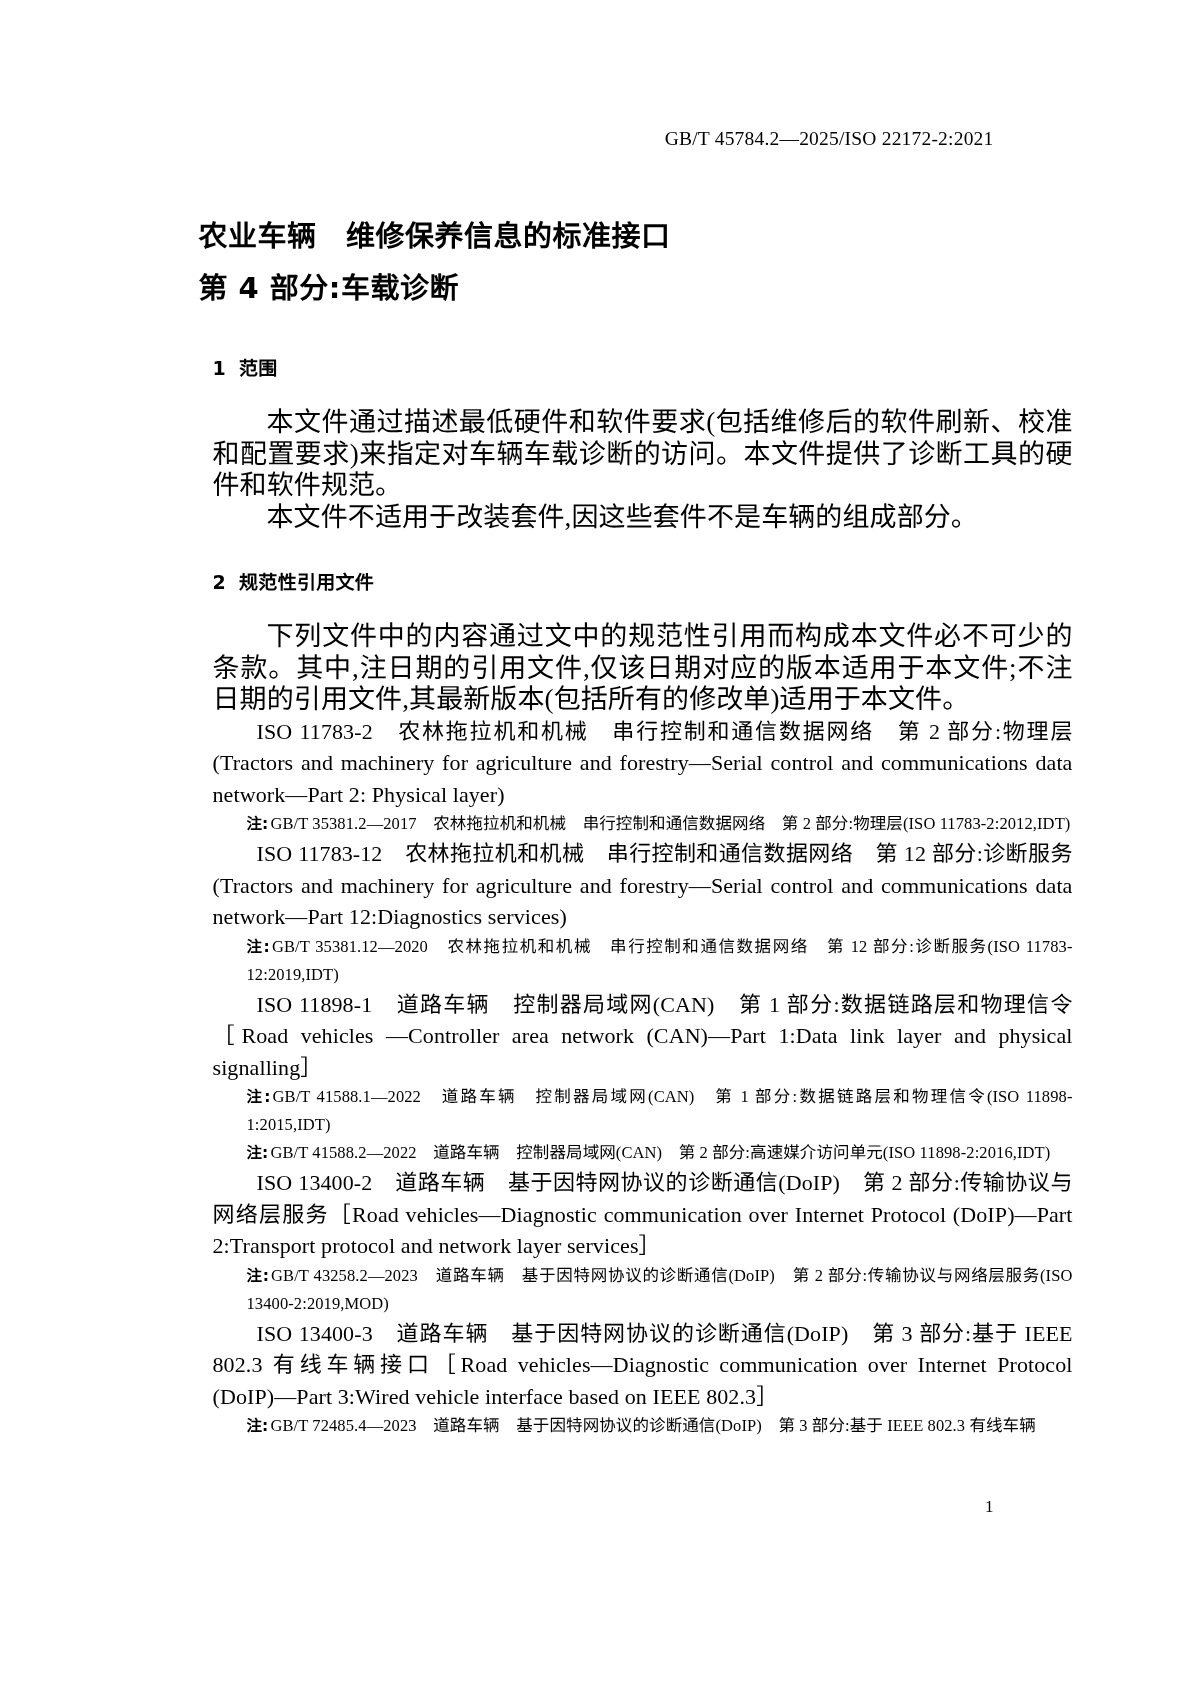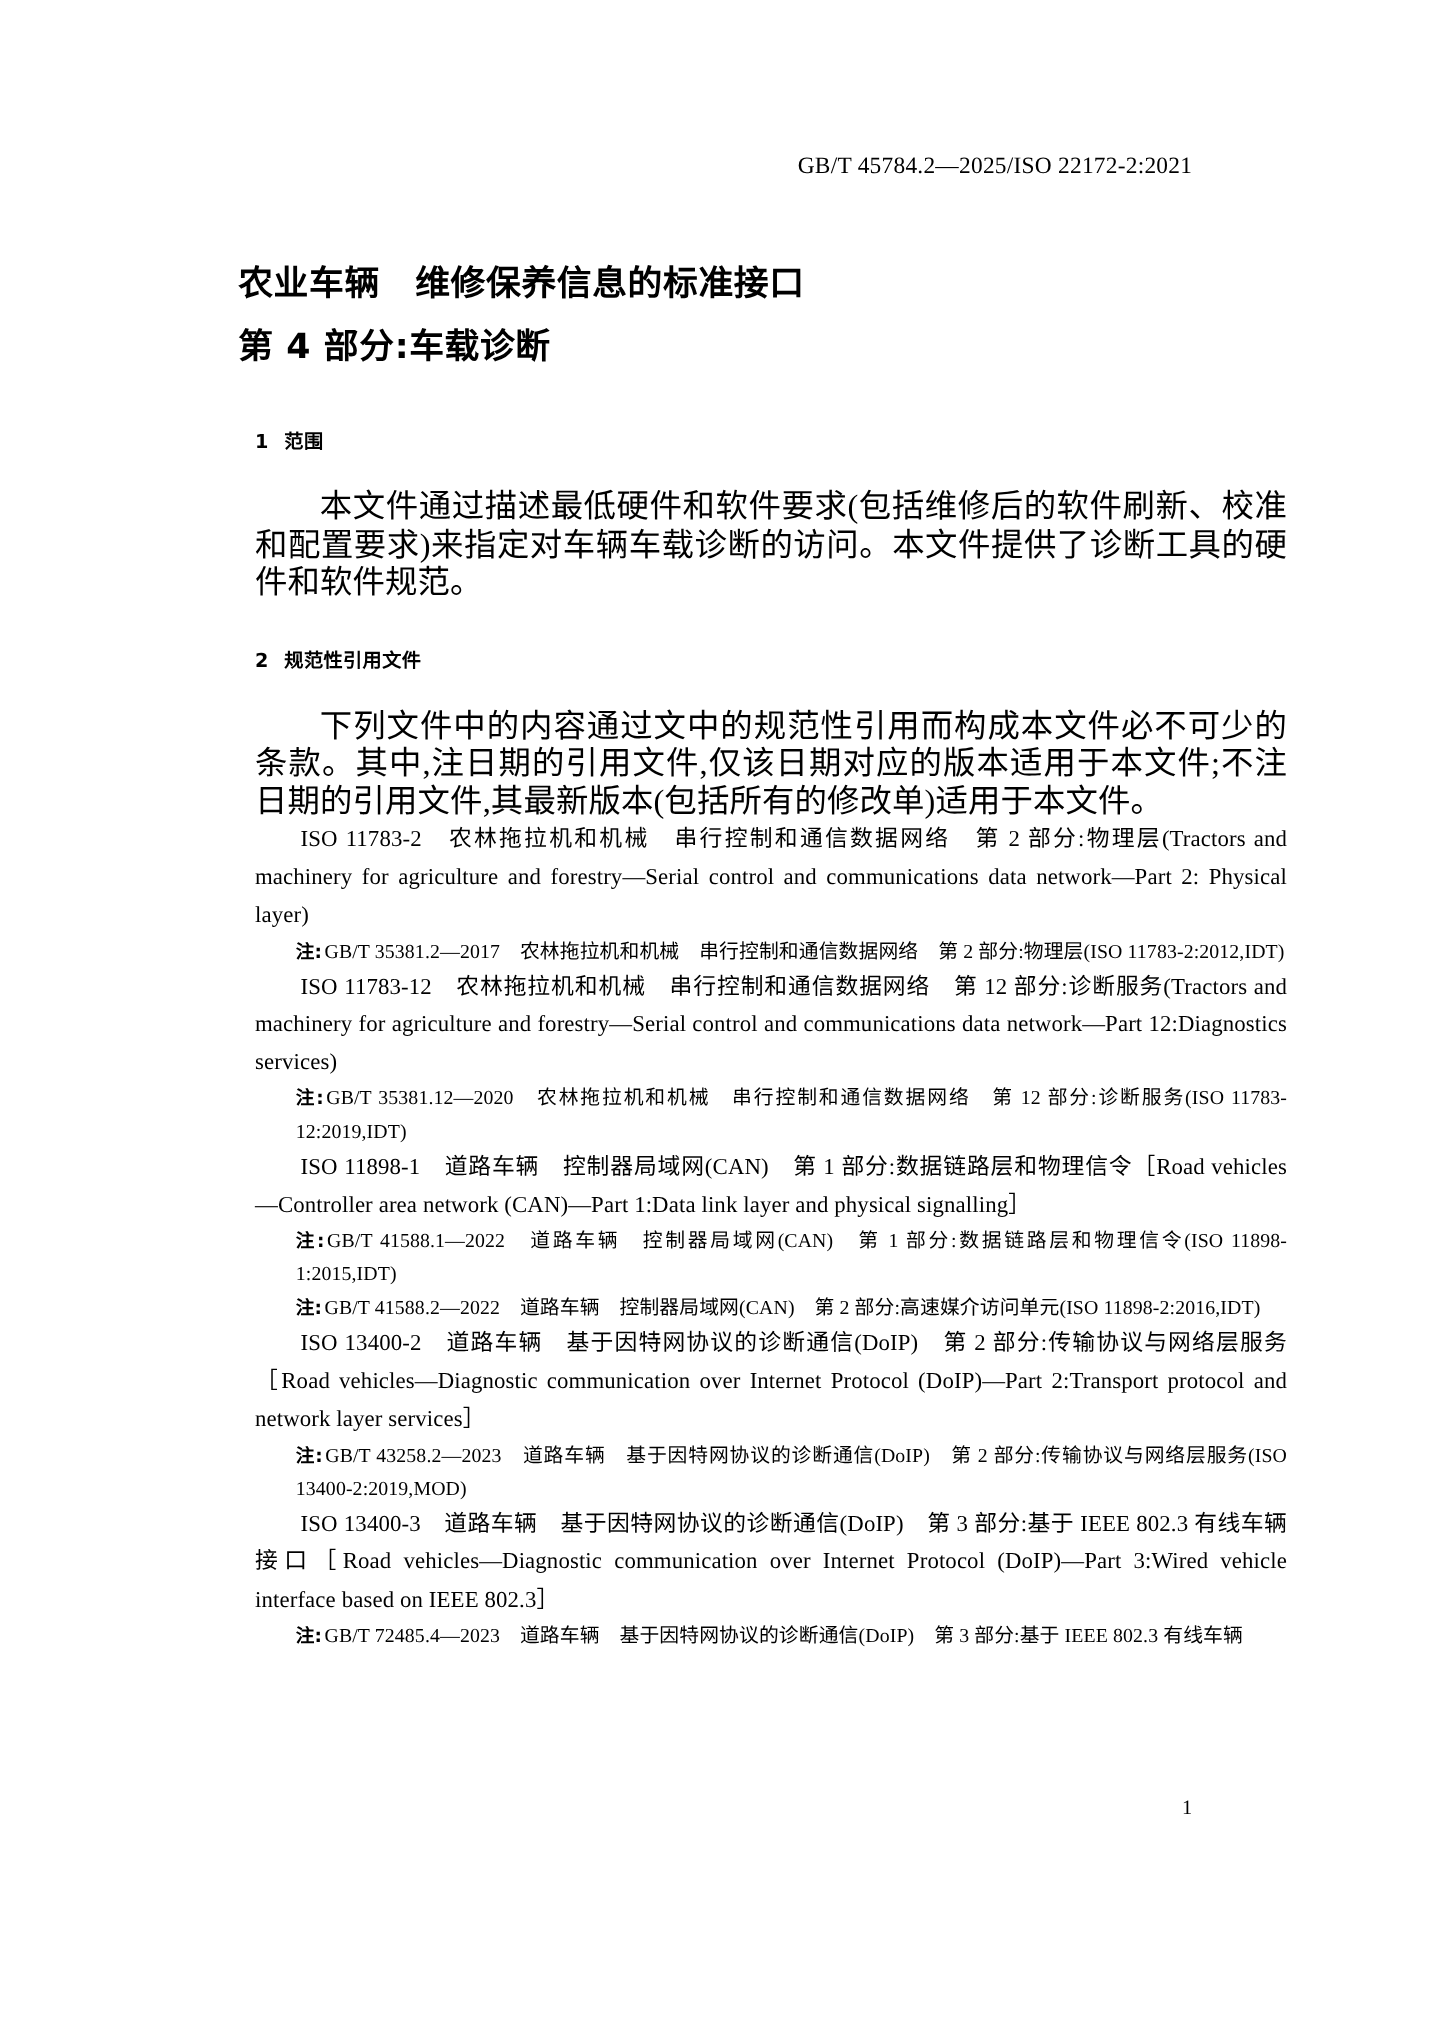--- a/index.html
+++ b/index.html
@@ -55,39 +55,39 @@
     position: absolute;
     top: 355px;
     left: 132px;
     width: 860px;
   }
 
   h2.clause {
     margin: 0;
     font-family: "DejaVu Sans", "Liberation Sans", sans-serif;
     font-weight: bold;
-    font-size: 16px;
+    font-size: 19px;
     line-height: 26px;
     letter-spacing: 0.3px;
   }
   h2.clause .num { margin-right: 13px; }
 
   p.body {
     margin: 0;
     font-size: 27px;
     line-height: 31.5px;
     text-align: justify;
     text-justify: inter-ideograph;
     text-indent: 2em;
     letter-spacing: 0.1px;
   }
 
   p.ref {
     margin: 0;
-    font-size: 19px;
+    font-size: 22px;
     line-height: 31.5px;
     text-align: justify;
     text-justify: inter-ideograph;
     text-indent: 2em;
     letter-spacing: 0.1px;
   }
 
   p.note {
     margin: 0;
     padding-left: 34px;
@@ -132,20 +132,21 @@
     <span class="ln2">第 4 部分:车载诊断</span>
   </div>
 
   <div class="content">
 
     <h2 class="clause">
       <span class="num">1</span><span>范围</span>
     </h2>
     <div class="spacer-md"></div>
     <p class="body">本文件通过描述最低硬件和软件要求(包括维修后的软件刷新、校准和配置要求)来指定对车辆车载诊断的访问。本文件提供了诊断工具的硬件和软件规范。</p>
+    <p class="body">本文件不适用于改装套件,因这些套件不是车辆的组成部分。</p>
 
     <div class="spacer-lg"></div>
 
     <h2 class="clause">
       <span class="num">2</span><span>规范性引用文件</span>
     </h2>
     <div class="spacer-md"></div>
     <p class="body">下列文件中的内容通过文中的规范性引用而构成本文件必不可少的条款。其中,注日期的引用文件,仅该日期对应的版本适用于本文件;不注日期的引用文件,其最新版本(包括所有的修改单)适用于本文件。</p>
 
     <p class="ref">ISO 11783-2　农林拖拉机和机械　串行控制和通信数据网络　第 2 部分:物理层(Tractors and machinery for agriculture and forestry—Serial control and communications data network—Part 2: Physical layer)</p>

